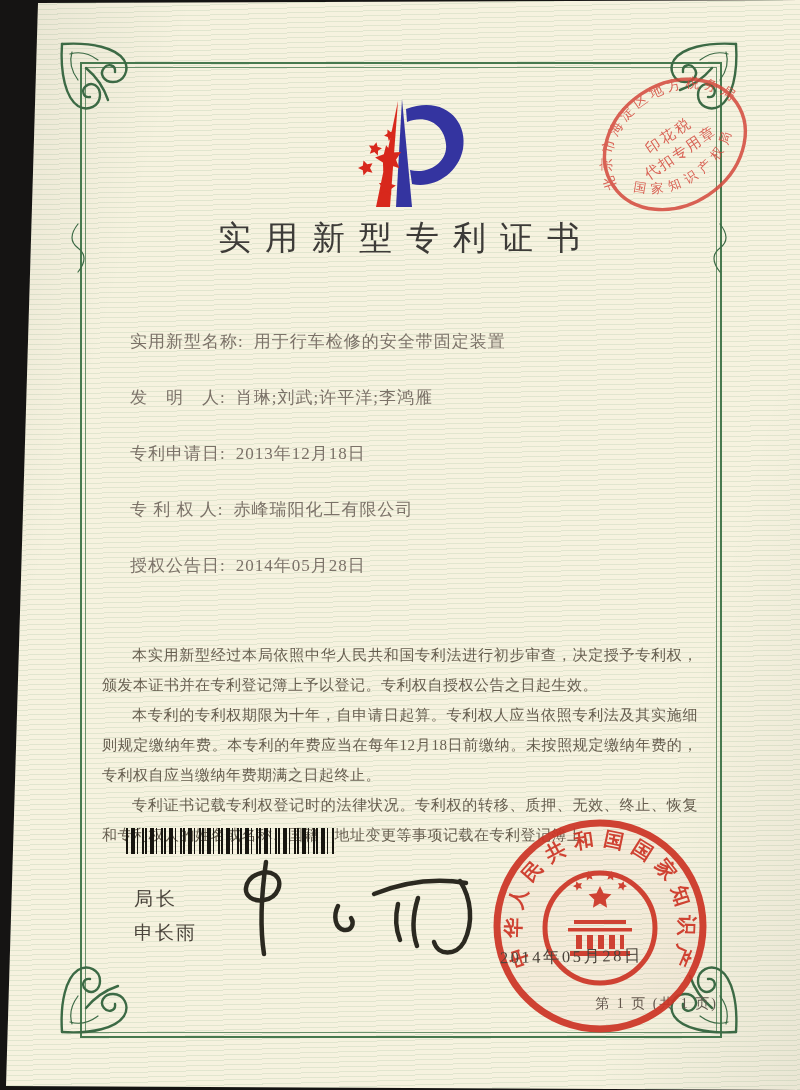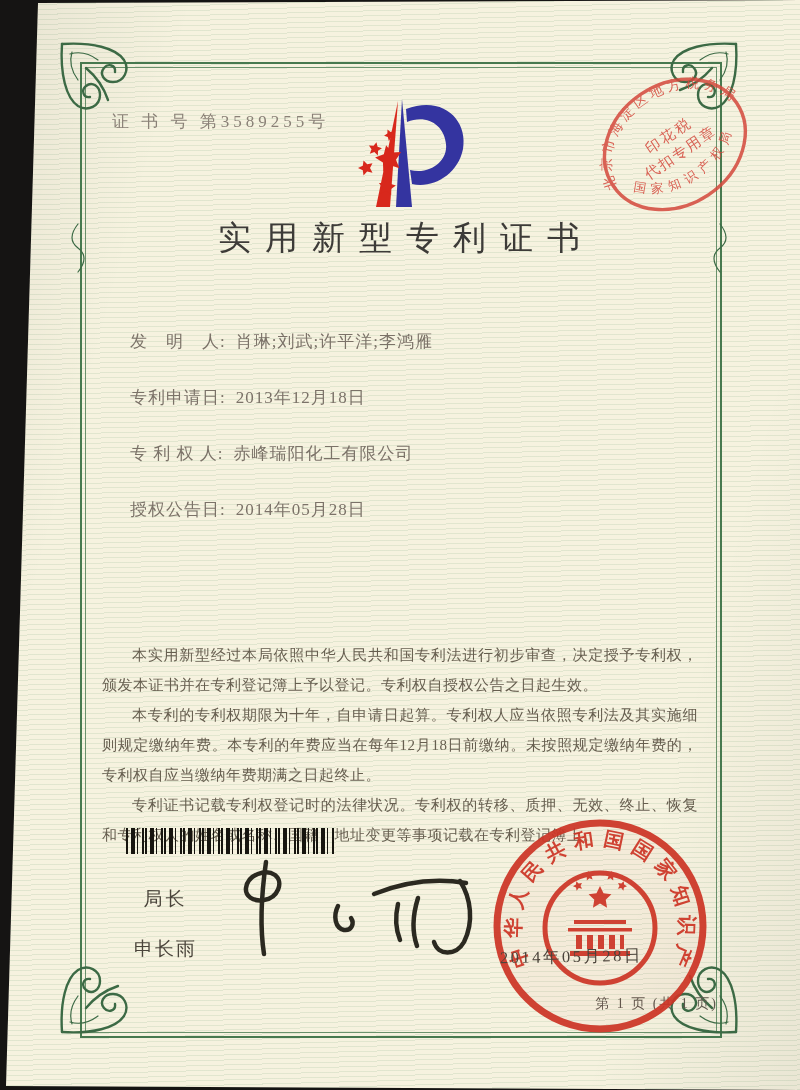--- a/index.html
+++ b/index.html
@@ -66,22 +66,22 @@
   }
   .barcode{
     position:absolute;left:126px;top:828px;width:208px;height:26px;
     background:repeating-linear-gradient(90deg,
       #17150f 0 2px,transparent 2px 5px,
       #17150f 5px 9px,transparent 9px 11px,
       #17150f 11px 12px,transparent 12px 16px,
       #17150f 16px 18px,transparent 18px 19px);
   }
   .signer{position:absolute;left:134px;top:886px;color:#49432a;color:#4a443b;}
-  .signer .t{font-size:19px;letter-spacing:3px;text-align:center;}
-  .signer .n{font-size:19px;letter-spacing:2px;margin-top:24px;}
+  .signer .t{font-size:19px;letter-spacing:3px;}
+  .signer .n{font-size:19px;letter-spacing:2px;margin-top:8px;}
   .signature{position:absolute;left:222px;top:846px;width:256px;height:116px;}
   .sig{fill:none;stroke:var(--sig-ink);stroke-width:4.5;stroke-linecap:round;stroke-linejoin:round;}
   .seal{position:absolute;left:488px;top:814px;width:224px;height:224px;z-index:5;opacity:.93;}
   .seal-date{
     position:absolute;left:500px;top:946px;z-index:6;
     font-size:16.5px;letter-spacing:2.5px;color:#4b443b;transform:rotate(-1deg);
   }
   .footer{
     position:absolute;left:80px;top:995px;width:638px;text-align:right;
     font-size:14px;letter-spacing:2px;color:#5f584e;
@@ -124,38 +124,40 @@
   <svg class="corner bl" viewBox="0 0 80 80">
       <use href="#flourish"></use>
     </svg>
   <svg class="mid-orn left" viewBox="0 0 24 52">
     <path class="fl2" d="M12,2 C4,12 4,20 12,26 C20,32 20,40 12,50"></path>
   </svg>
   <svg class="mid-orn right" viewBox="0 0 24 52">
     <path class="fl2" d="M12,2 C4,12 4,20 12,26 C20,32 20,40 12,50"></path>
   </svg>
 
-  <div class="cert-number">证 书 号 第3589255号</div>
 
   <svg class="logo" viewBox="0 0 140 120">
     <polygon points="66,6 44,112 58,112" fill="var(--logo-red)"></polygon>
     <polygon points="70,4 64,112 80,112" fill="var(--logo-blue)"></polygon>
     <path d="M74,14 C112,0 136,26 131,54 C126,80 100,94 80,89 L78,75 C98,80 116,66 114,49 C112,29 94,19 75,27 Z" fill="var(--logo-blue)"></path>
     <g fill="var(--logo-red)">
       <use href="#star" transform="translate(57,64) scale(14) rotate(-12)"></use>
       <use href="#star" transform="translate(55,92) scale(9) rotate(8)"></use>
       <use href="#star" transform="translate(34,73) scale(8) rotate(-18)"></use>
       <use href="#star" transform="translate(43,54) scale(7) rotate(12)"></use>
       <use href="#star" transform="translate(58,40) scale(6) rotate(-25)"></use>
     </g>
   </svg>
 
   <div class="title">实用新型专利证书</div>
 
   <div class="fields">
+    <div class="field-row">
+      <span class="lbl">实用新型名称:</span><span class="val">用于行车检修的安全带固定装置</span>
+    </div>
     <div class="field-row">
       <span class="lbl">发　明　人:</span><span class="val">肖琳;刘武;许平洋;李鸿雁</span>
     </div>
     <div class="field-row">
       <span class="lbl">专利申请日:</span><span class="val">2013年12月18日</span>
     </div>
     <div class="field-row">
       <span class="lbl">专 利 权 人:</span><span class="val">赤峰瑞阳化工有限公司</span>
     </div>
     <div class="field-row">

